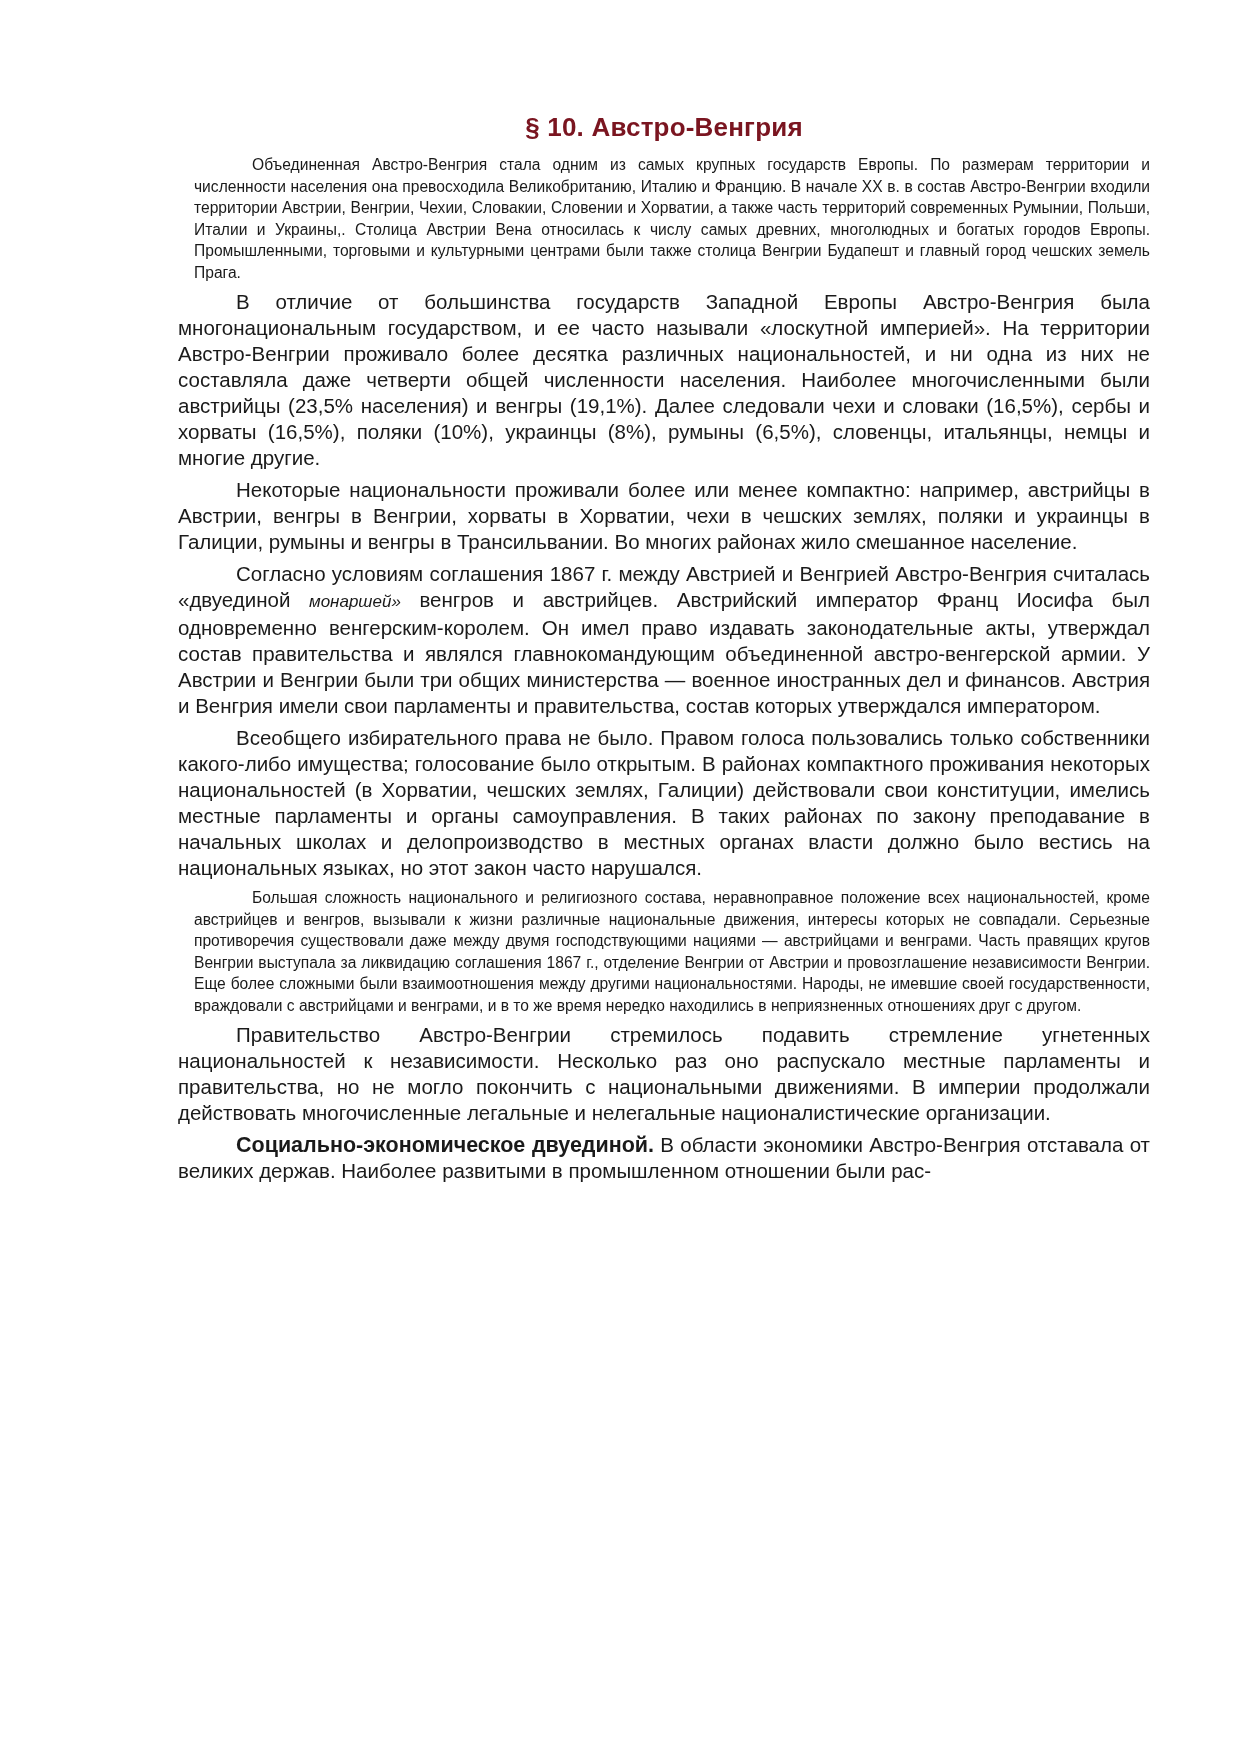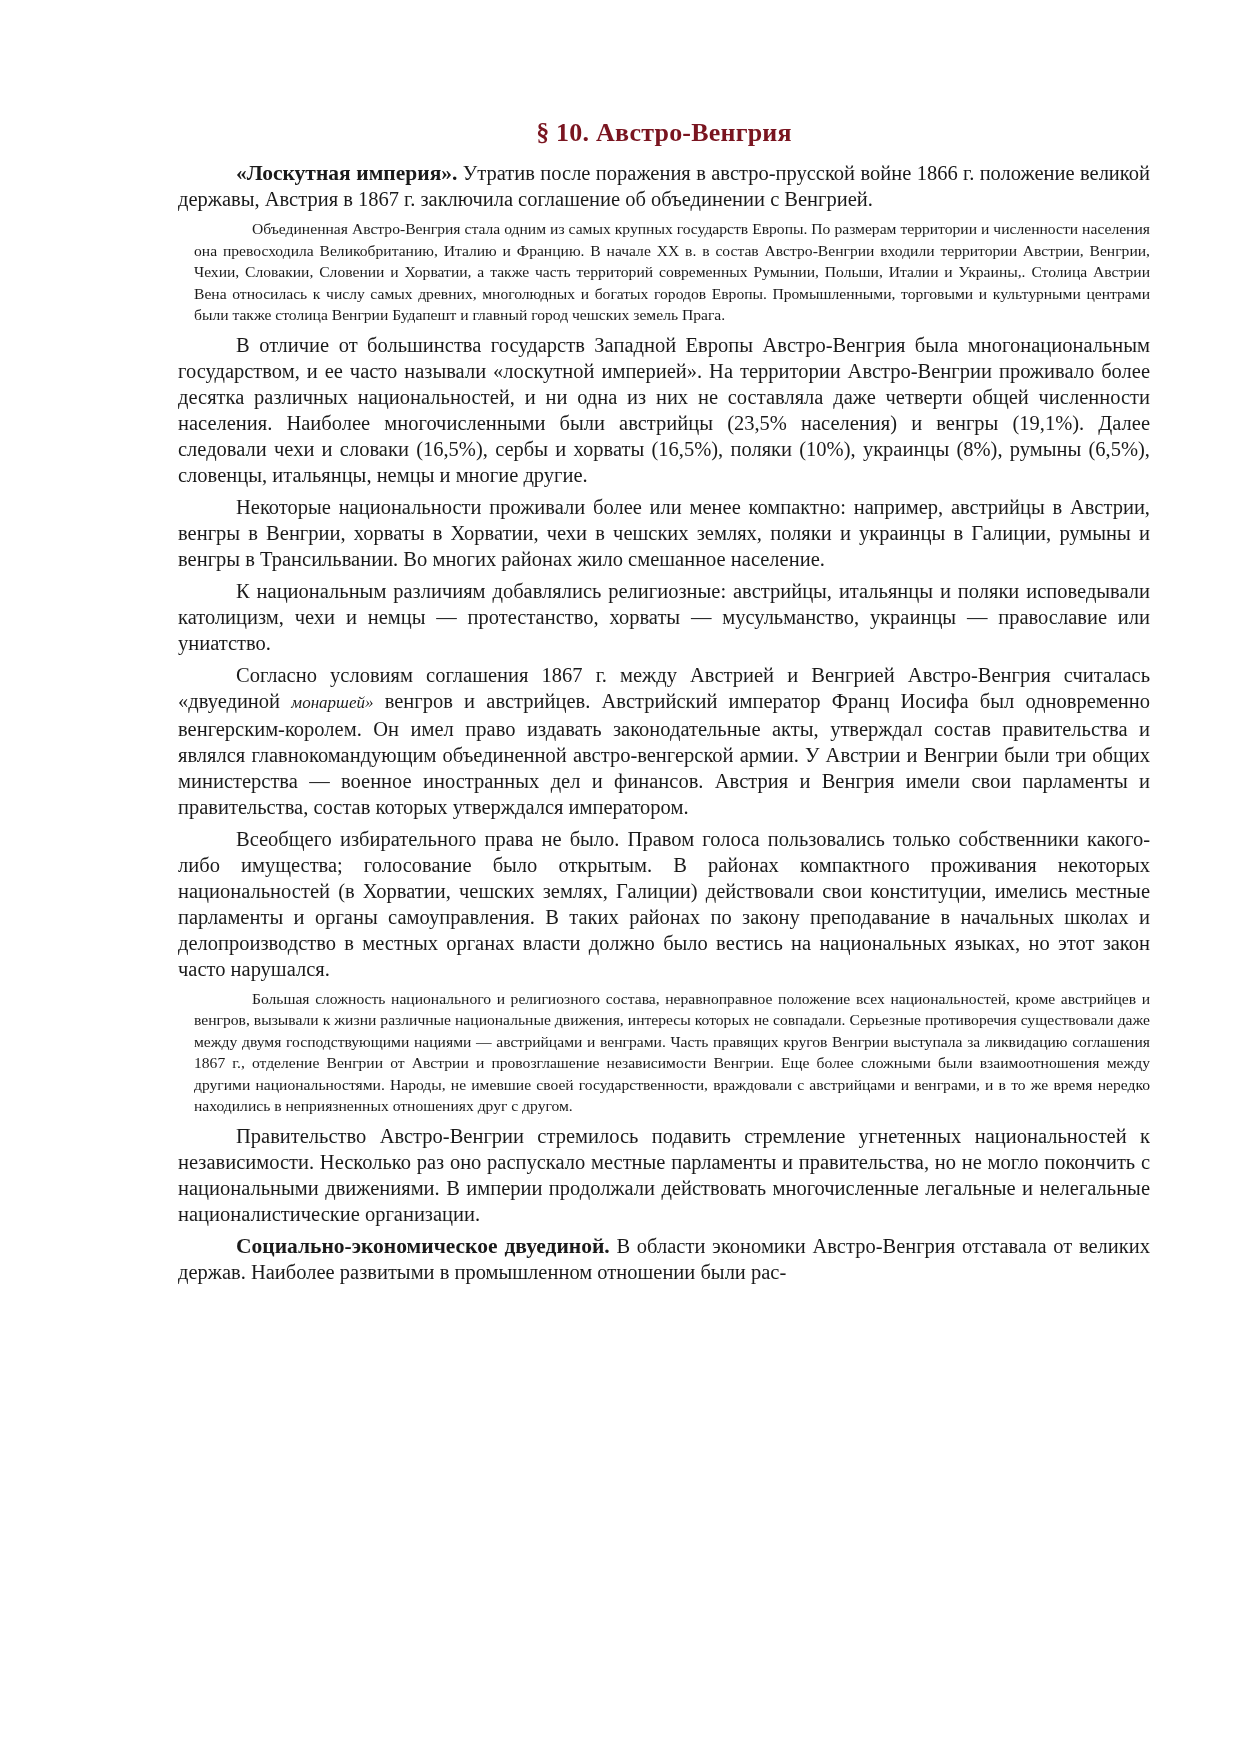--- a/index.html
+++ b/index.html
@@ -1,22 +1,22 @@
 <!DOCTYPE html>
 <html><head>
   <meta charset="utf-8">
   <style>
     html, body { margin: 0; padding: 0; background: #ffffff; }
     body { width: 1239px; height: 1754px; position: relative; overflow: hidden; }
     .page {
       position: absolute;
       left: 178px;
-      top: 118px;
+      top: 112px;
       width: 972px;
-      font-family: Liberation Serif, serif;
+      font-family: Liberation Sans, sans-serif;
       color: #1a1a1a;
     }
     .title {
       text-align: center;
       font-size: 26px;
       font-weight: bold;
       color: #7a1520;
       margin: 0 0 12px 0;
       line-height: 30px;
       letter-spacing: 0.2px;
@@ -37,29 +37,27 @@
       margin: 4px 0 6px 16px;
     }
     .p em { font-style: italic; font-size: 17px; }
   </style>
 </head>
 <body>
 
 <div class="page">
   <h1 class="title">§ 10. Австро-Венгрия</h1>
 
-  <p class="p"><span class="lead">«Лоскутная империя».</span><span> Утратив после поражения в австро-прусской войне 1866 г. положение великой державы, Австрия в 1867 г. заключила соглашение об объединении с Венгрией.</span></p>
 
   <p class="small">Объединенная Австро-Венгрия стала одним из самых крупных государств Европы. По размерам территории и численности населения она превосходила Великобританию, Италию и Францию. В начале XX в. в состав Австро-Венгрии входили территории Австрии, Венгрии, Чехии, Словакии, Словении и Хорватии, а также часть территорий современных Румынии, Польши, Италии и Украины,. Столица Австрии Вена относилась к числу самых древних, многолюдных и богатых городов Европы. Промышленными, торговыми и культурными центрами были также столица Венгрии Будапешт и главный город чешских земель Прага.</p>
 
   <p class="p">В отличие от большинства государств Западной Европы Австро-Венгрия была многонациональным государством, и ее часто называли «лоскутной империей». На территории Австро-Венгрии проживало более десятка различных национальностей, и ни одна из них не составляла даже четверти общей численности населения. Наиболее многочисленными были австрийцы (23,5% населения) и венгры (19,1%). Далее следовали чехи и словаки (16,5%), сербы и хорваты (16,5%), поляки (10%), украинцы (8%), румыны (6,5%), словенцы, итальянцы, немцы и многие другие.</p>
 
   <p class="p">Некоторые национальности проживали более или менее компактно: например, австрийцы в Австрии, венгры в Венгрии, хорваты в Хорватии, чехи в чешских землях, поляки и украинцы в Галиции, румыны и венгры в Трансильвании. Во многих районах жило смешанное население.</p>
 
-  <p class="p">К национальным различиям добавлялись религиозные: австрийцы, итальянцы и поляки исповедывали католицизм, чехи и немцы — протестанство, хорваты — мусульманство, украинцы — православие или униатство.</p>
 
   <p class="p"><span>Согласно условиям соглашения 1867 г. между Австрией и Венгрией Австро-Венгрия считалась «двуединой </span><em>монаршей»</em><span> венгров и австрийцев. Австрийский император Франц Иосифа был одновременно венгерским-королем. Он имел право издавать законодательные акты, утверждал состав правительства и являлся главнокомандующим объединенной австро-венгерской армии. У Австрии и Венгрии были три общих министерства — военное иностранных дел и финансов. Австрия и Венгрия имели свои парламенты и правительства, состав которых утверждался императором.</span></p>
 
   <p class="p">Всеобщего избирательного права не было. Правом голоса пользовались только собственники какого-либо имущества; голосование было открытым. В районах компактного проживания некоторых национальностей (в Хорватии, чешских землях, Галиции) действовали свои конституции, имелись местные парламенты и органы самоуправления. В таких районах по закону преподавание в начальных школах и делопроизводство в местных органах власти должно было вестись на национальных языках, но этот закон часто нарушался.</p>
 
   <p class="small">Большая сложность национального и религиозного состава, неравноправное положение всех национальностей, кроме австрийцев и венгров, вызывали к жизни различные национальные движения, интересы которых не совпадали. Серьезные противоречия существовали даже между двумя господствующими нациями — австрийцами и венграми. Часть правящих кругов Венгрии выступала за ликвидацию соглашения 1867 г., отделение Венгрии от Австрии и провозглашение независимости Венгрии. Еще более сложными были взаимоотношения между другими национальностями. Народы, не имевшие своей государственности, враждовали с австрийцами и венграми, и в то же время нередко находились в неприязненных отношениях друг с другом.</p>
 
   <p class="p">Правительство Австро-Венгрии стремилось подавить стремление угнетенных национальностей к независимости. Несколько раз оно распускало местные парламенты и правительства, но не могло покончить с национальными движениями. В империи продолжали действовать многочисленные легальные и нелегальные националистические организации.</p>
 
   <p class="p"><span class="lead">Социально-экономическое двуединой.</span><span> В области экономики Австро-Венгрия отставала от великих держав. Наиболее развитыми в промышленном отношении были рас-</span></p>

